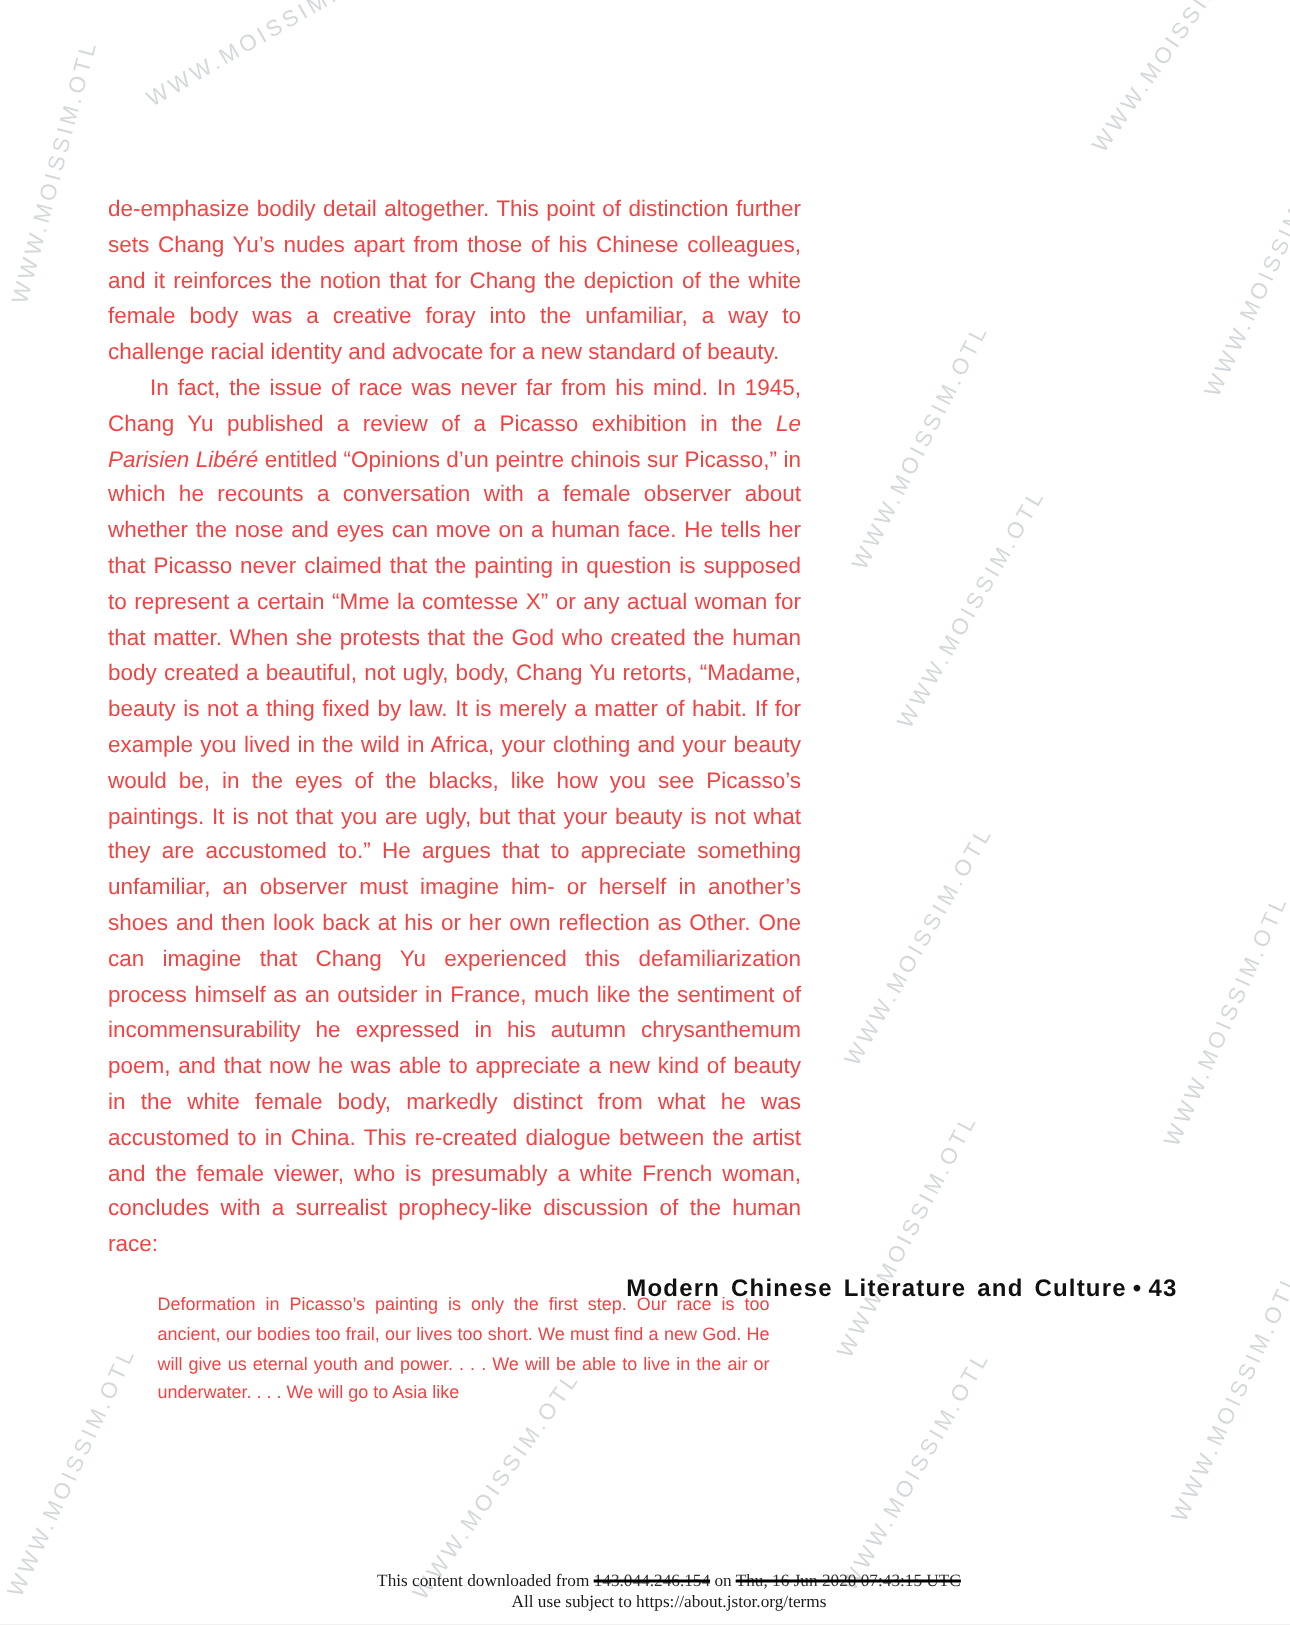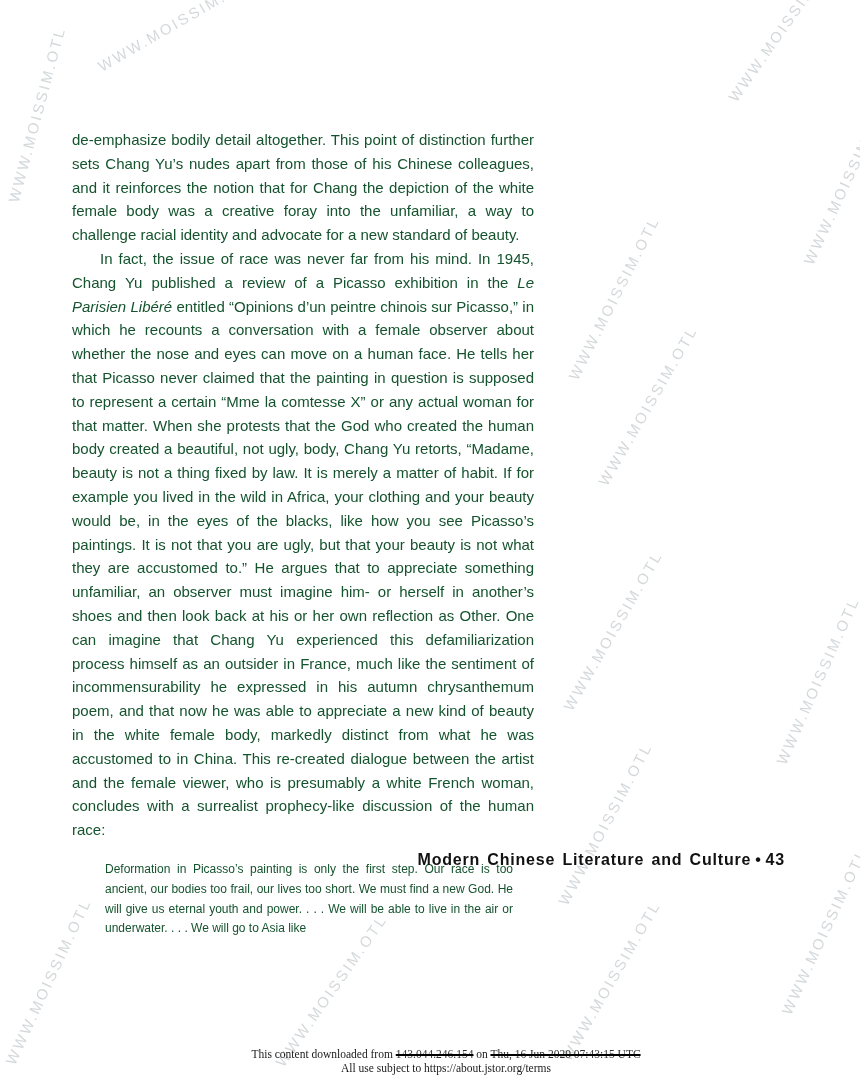--- a/index.html
+++ b/index.html
@@ -28,21 +28,21 @@
     user-select: none;
   }
 
   .body-text {
     position: absolute;
     left: 72px;
     top: 128px;
     width: 462px;
     font-size: 15px;
     line-height: 23.8px;
-    color: #14532d;
+    color: #ef4444;
   }
   .body-text p {
     margin: 0;
     text-align: justify;
   }
   .body-text p.indent { text-indent: 28px; }
 
   .body-text blockquote {
     margin: 18px 0 0 33px;
     padding: 0;

